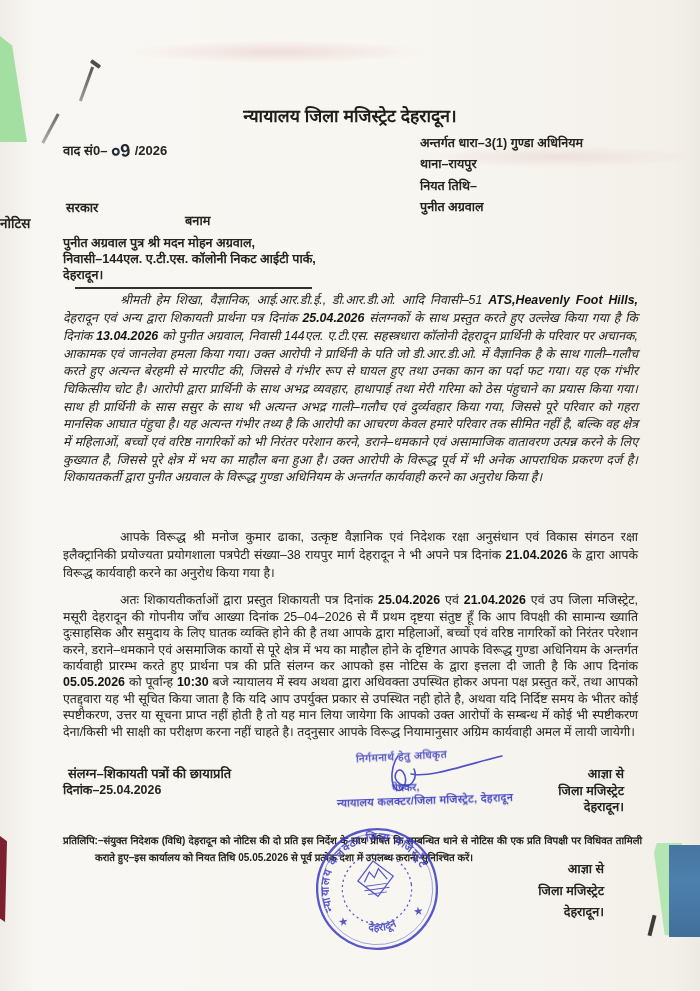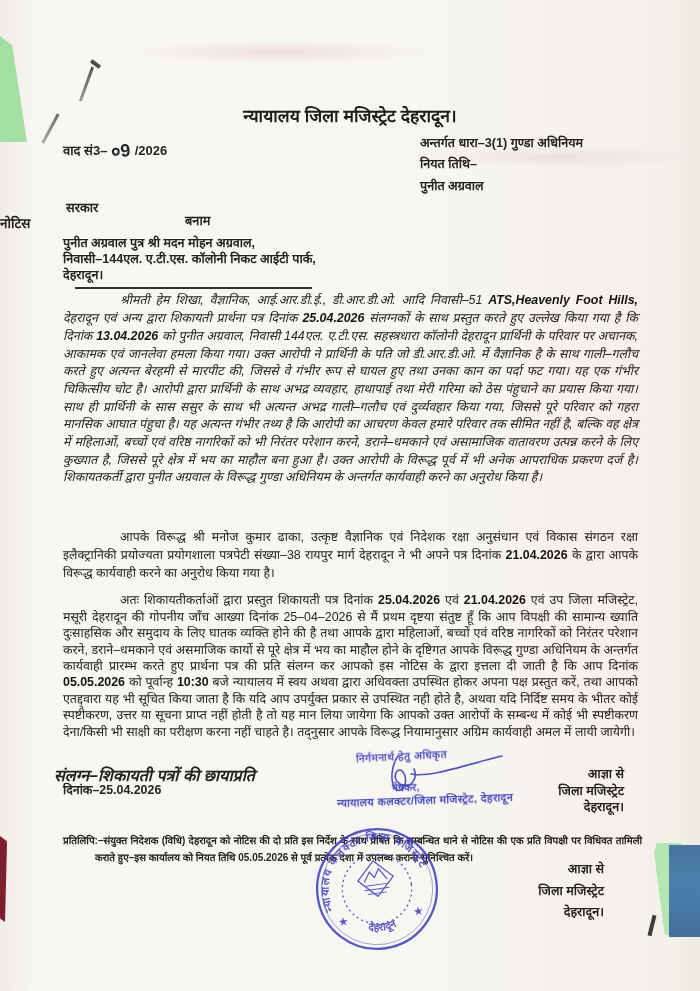--- a/index.html
+++ b/index.html
@@ -33,21 +33,21 @@
   .notice{top:214px;left:0;width:100%;font-size:13.5px;font-weight:700;}
   .addressee{top:236px;left:63px;font-size:12.6px;line-height:15.8px;font-weight:600;}
   .addr-underline{left:75px;top:287px;width:237px;height:2px;background:#33312c;}
 
   .para{left:63px;width:575px;text-align:justify;font-size:12.4px;color:#26241f;}
   .p1{top:280px;line-height:17.7px;text-indent:57px;font-style:italic;}
   .p2{top:517px;line-height:17.7px;text-indent:57px;}
   .p3{top:580px;line-height:16.4px;text-indent:57px;}
   .para b{font-weight:700;color:#171511;}
 
-  .enclosure{top:764px;left:54px;font-size:16px;font-weight:700;font-style:italic;}
+  .enclosure{top:764px;left:68px;font-size:13px;font-weight:700;}
   .dateline{top:781px;left:63px;font-size:12.4px;font-weight:700;}
   .byorder{text-align:right;font-size:12.6px;font-weight:600;}
   .byorder1{top:766px;left:500px;width:124px;line-height:16.5px;}
   .byorder2{top:859px;left:486px;width:118px;line-height:21.5px;}
   .copy{top:813px;left:63px;width:579px;box-sizing:border-box;font-size:10px;line-height:16.6px;text-align:justify;padding-left:32px;text-indent:-32px;font-weight:600;margin-top:20px;}
 
   .ink{color:#3c3fc0;}
   .auth{top:749px;left:356px;font-size:10.5px;letter-spacing:.5px;transform:rotate(-3deg);opacity:.85;filter:blur(.3px);font-weight:600;}
   .sig{top:750px;left:356px;}
   .presenter{top:780px;left:392px;font-size:10.5px;transform:rotate(-2deg);opacity:.9;filter:blur(.3px);font-weight:600;}
@@ -67,25 +67,26 @@
   <div class="abs smudge-a"></div>
   <div class="abs smudge-b"></div>
 
   <div class="abs staple1-head"></div>
   <div class="abs staple1-leg"></div>
   <div class="abs staple2-leg"></div>
 
   <div class="abs title">न्यायालय जिला मजिस्ट्रेट देहरादून।</div>
 
   <div class="abs case-line">
-    <span>वाद सं3–</span><span class="hand">०9</span><span>/2026</span>
+    <span>वाद सं0–</span><span class="hand">०9</span><span>/2026</span>
   </div>
 
   <div class="abs meta">
     <div>अन्तर्गत धारा–3(1) गुण्डा अधिनियम</div>
+    <div>थाना–रायपुर</div>
     <div>नियत तिथि–</div>
     <div>पुनीत अग्रवाल</div>
   </div>
 
   <div class="abs party-left">सरकार</div>
   <div class="abs party-vs">बनाम</div>
   <div class="abs notice">नोटिस</div>
 
   <div class="abs addressee">
     <div>पुनीत अग्रवाल पुत्र श्री मदन मोहन अग्रवाल,</div>

